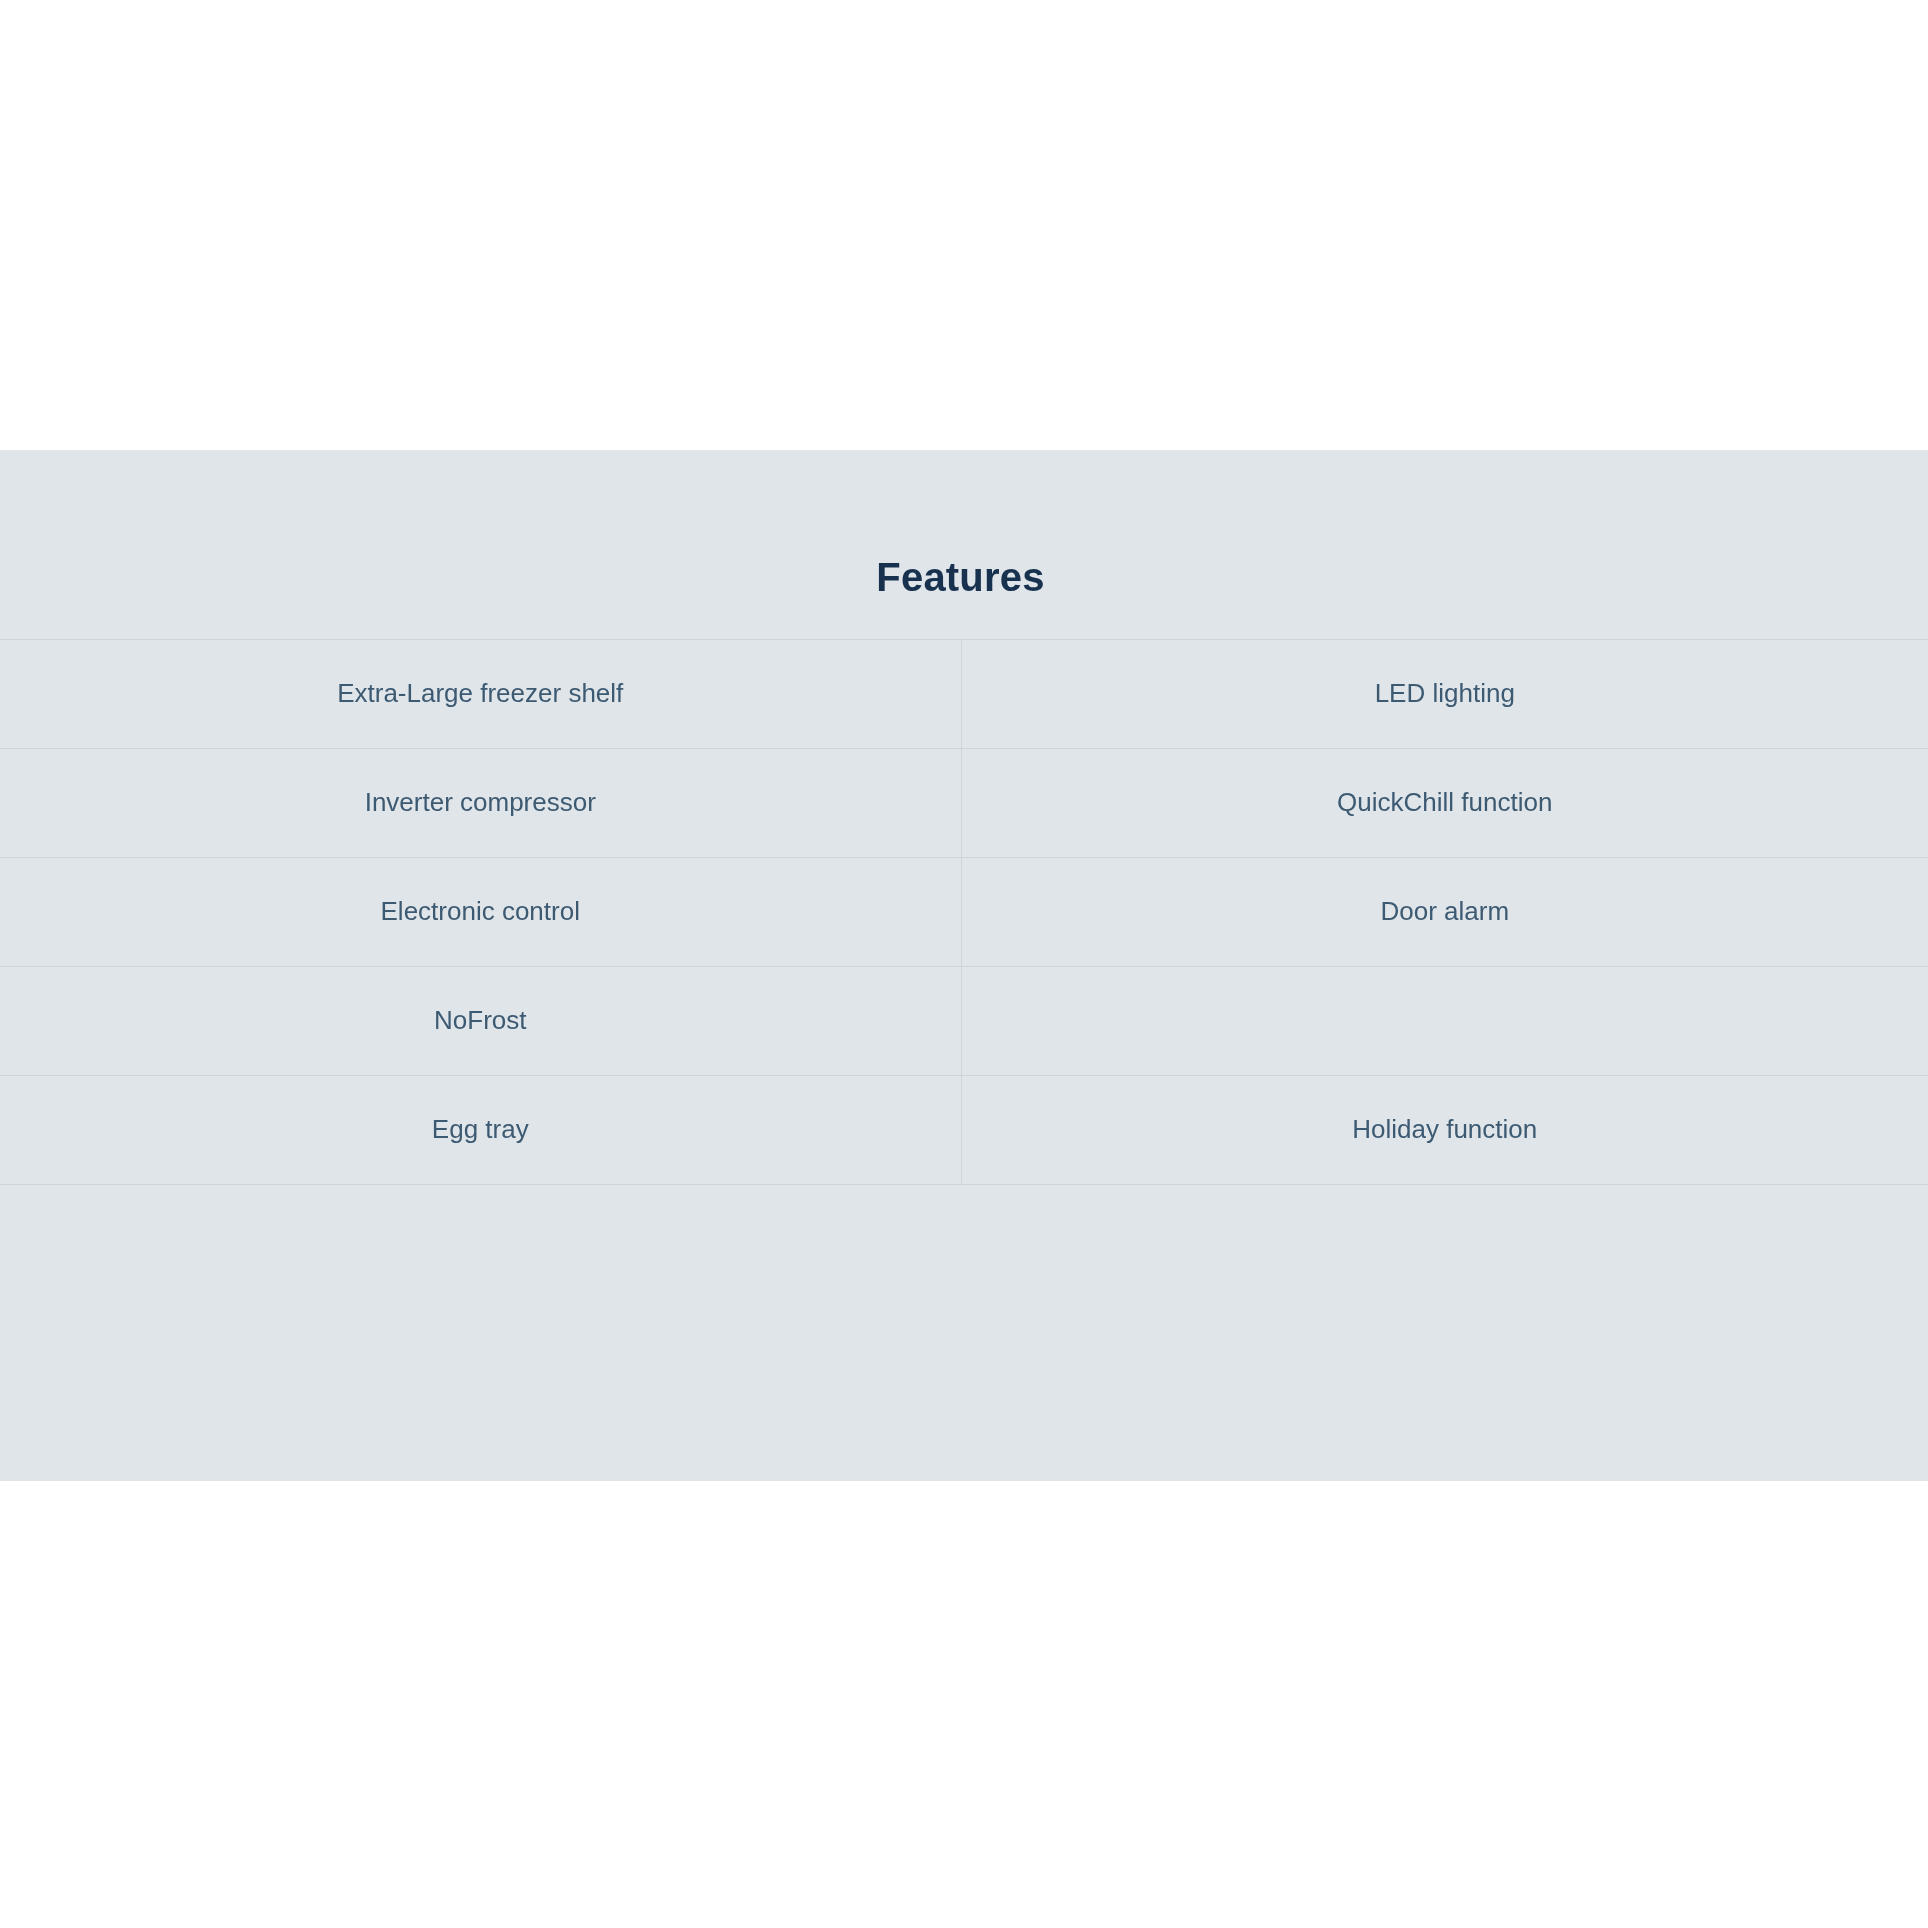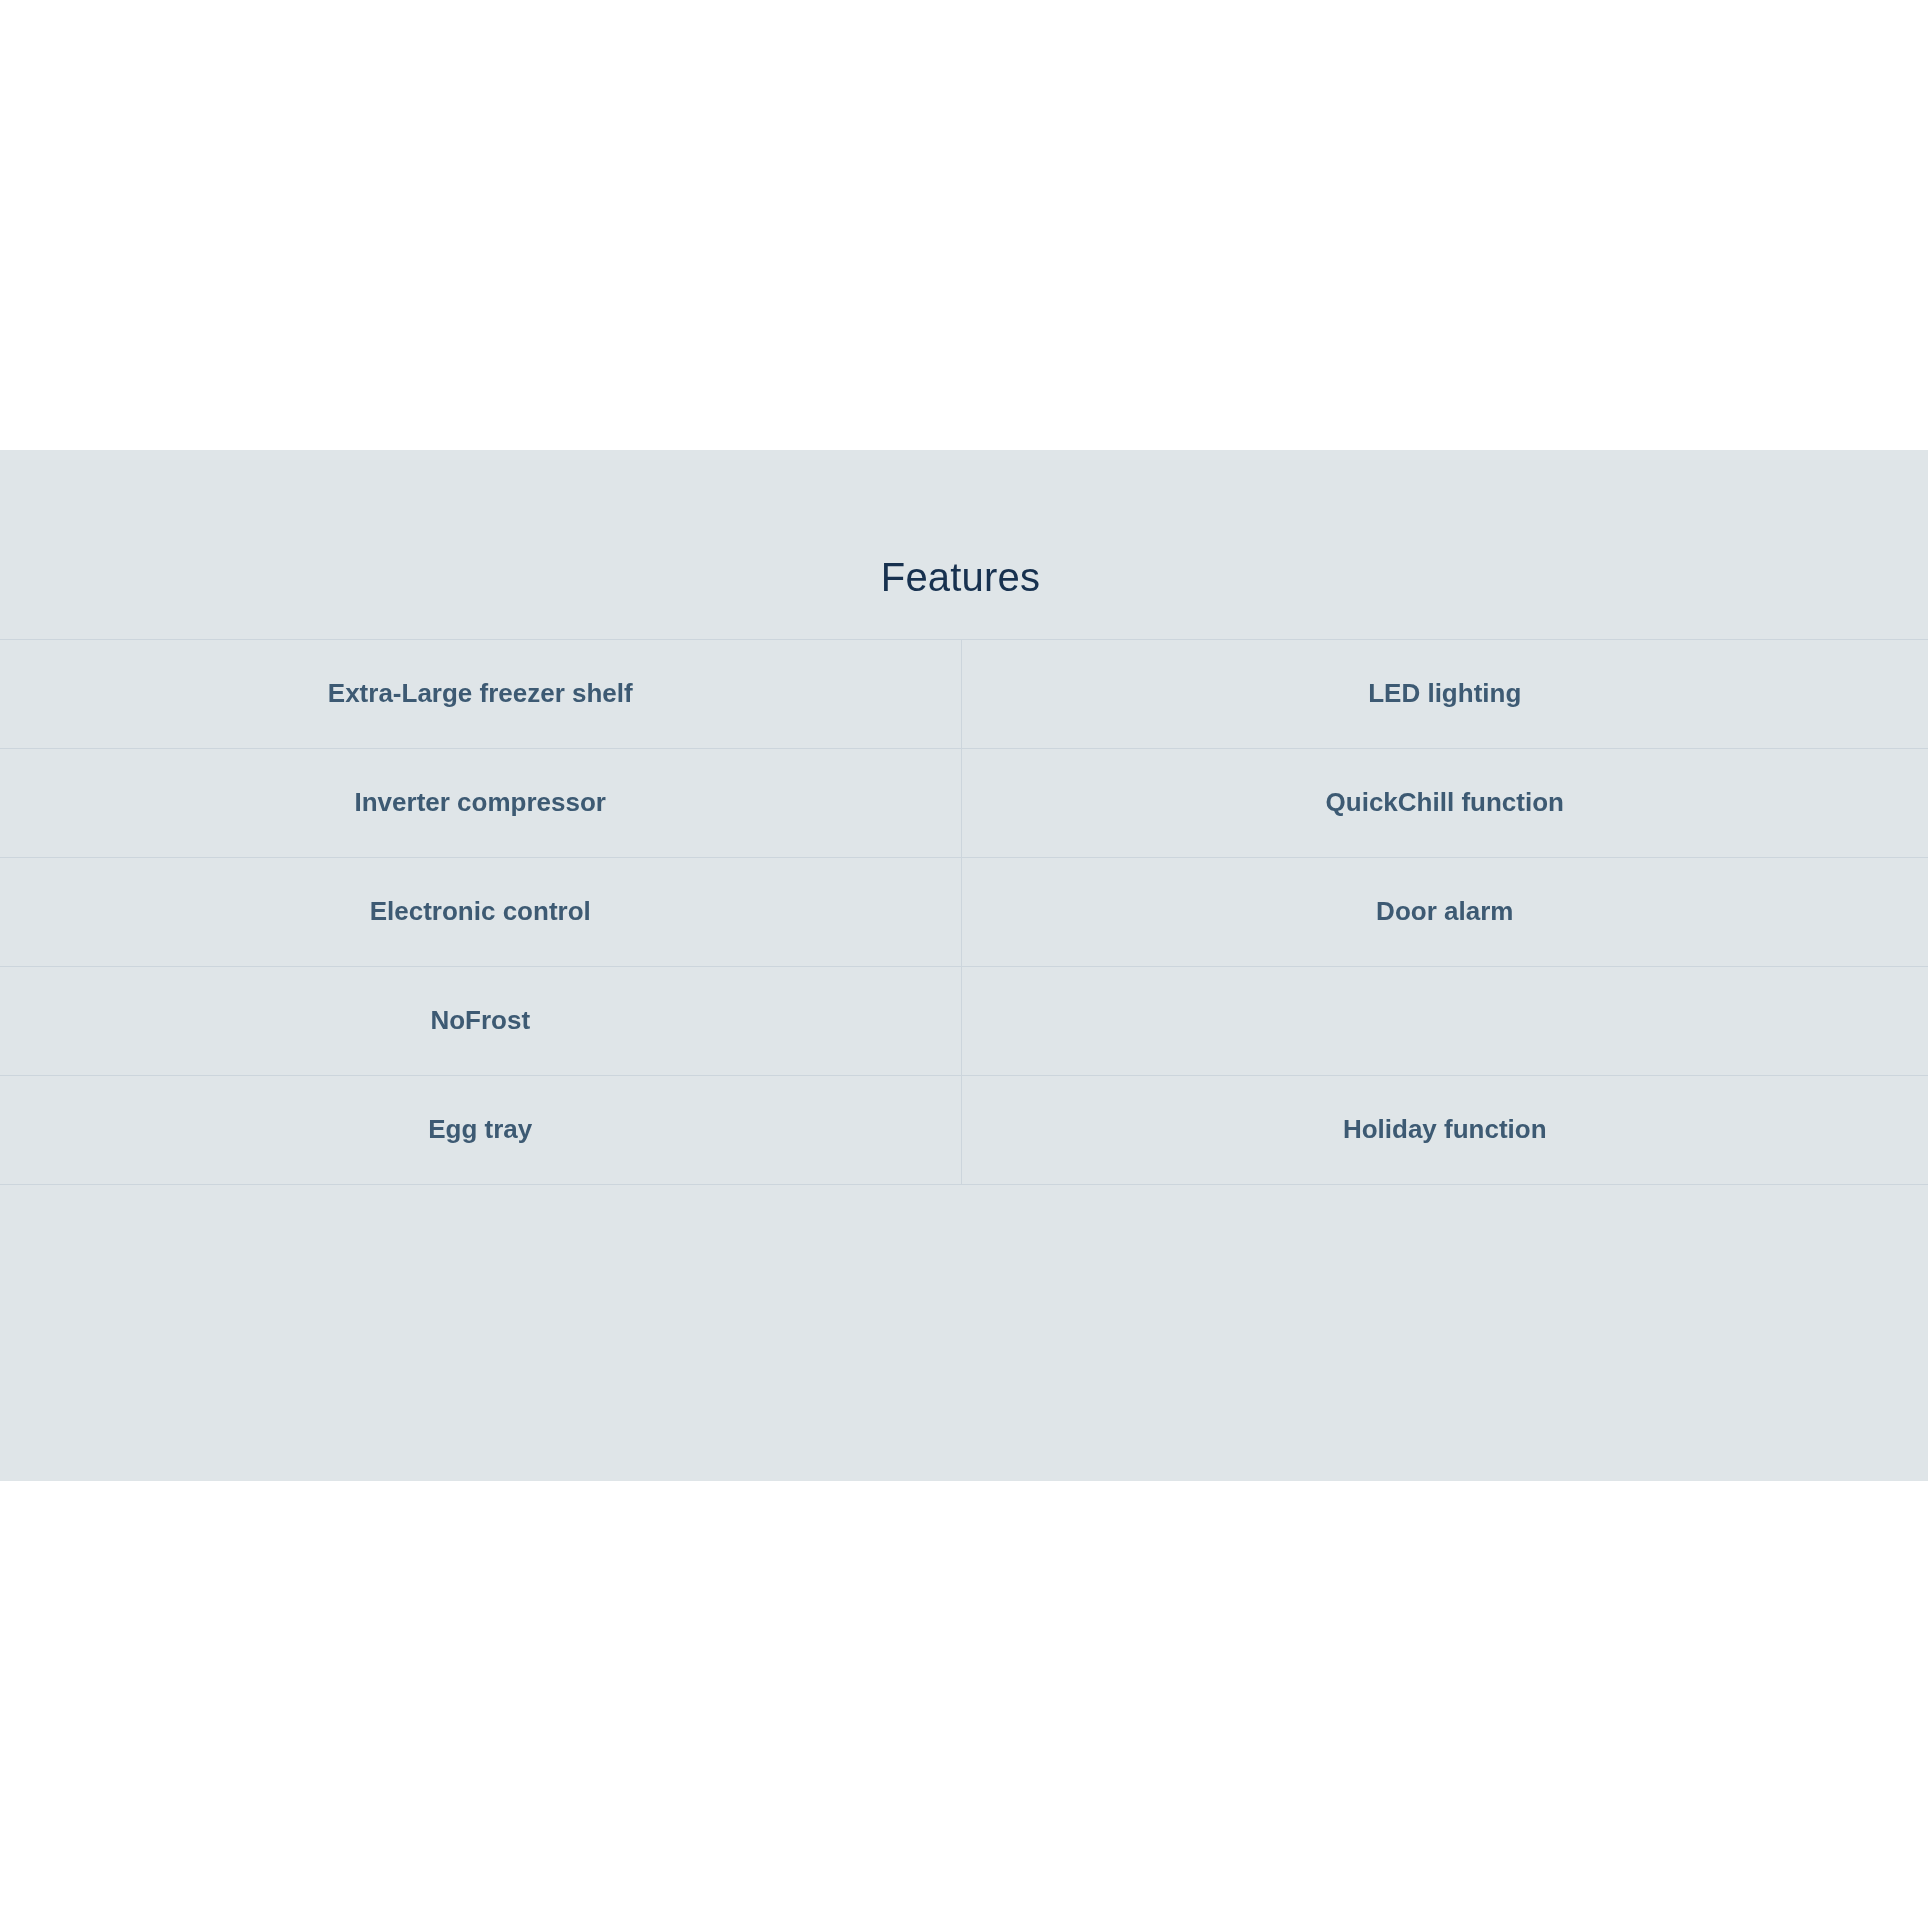--- a/index.html
+++ b/index.html
@@ -34,21 +34,21 @@
     box-sizing: border-box;
   }
 
   .panel-title {
     position: absolute;
     left: 0;
     top: 72px;
     width: 1921px;
     text-align: center;
     font-size: 40px;
-    font-weight: normal;
+    font-weight: bold;
     color: #17314f;
     letter-spacing: 0.2px;
     line-height: 1.1;
   }
 
   
   .features-table {
     position: absolute;
     left: 0;
     top: 189px;
@@ -57,21 +57,21 @@
     table-layout: fixed;
   }
 
   .features-table td {
     height: 109px;
     box-sizing: border-box;
     text-align: center;
     vertical-align: middle;
     font-size: 26px;
     color: #3d5a73;
-    font-weight: bold;
+    font-weight: normal;
     padding: 0 22.6px;
     border-top: 0.9px solid #ccd5dc;
     border-bottom: 0.9px solid #ccd5dc;
     line-height: 1.35;
     background: transparent;
   }
 
   .features-table td.col-left {
     width: 961px;
     border-right: 0.9px solid #ccd5dc;

